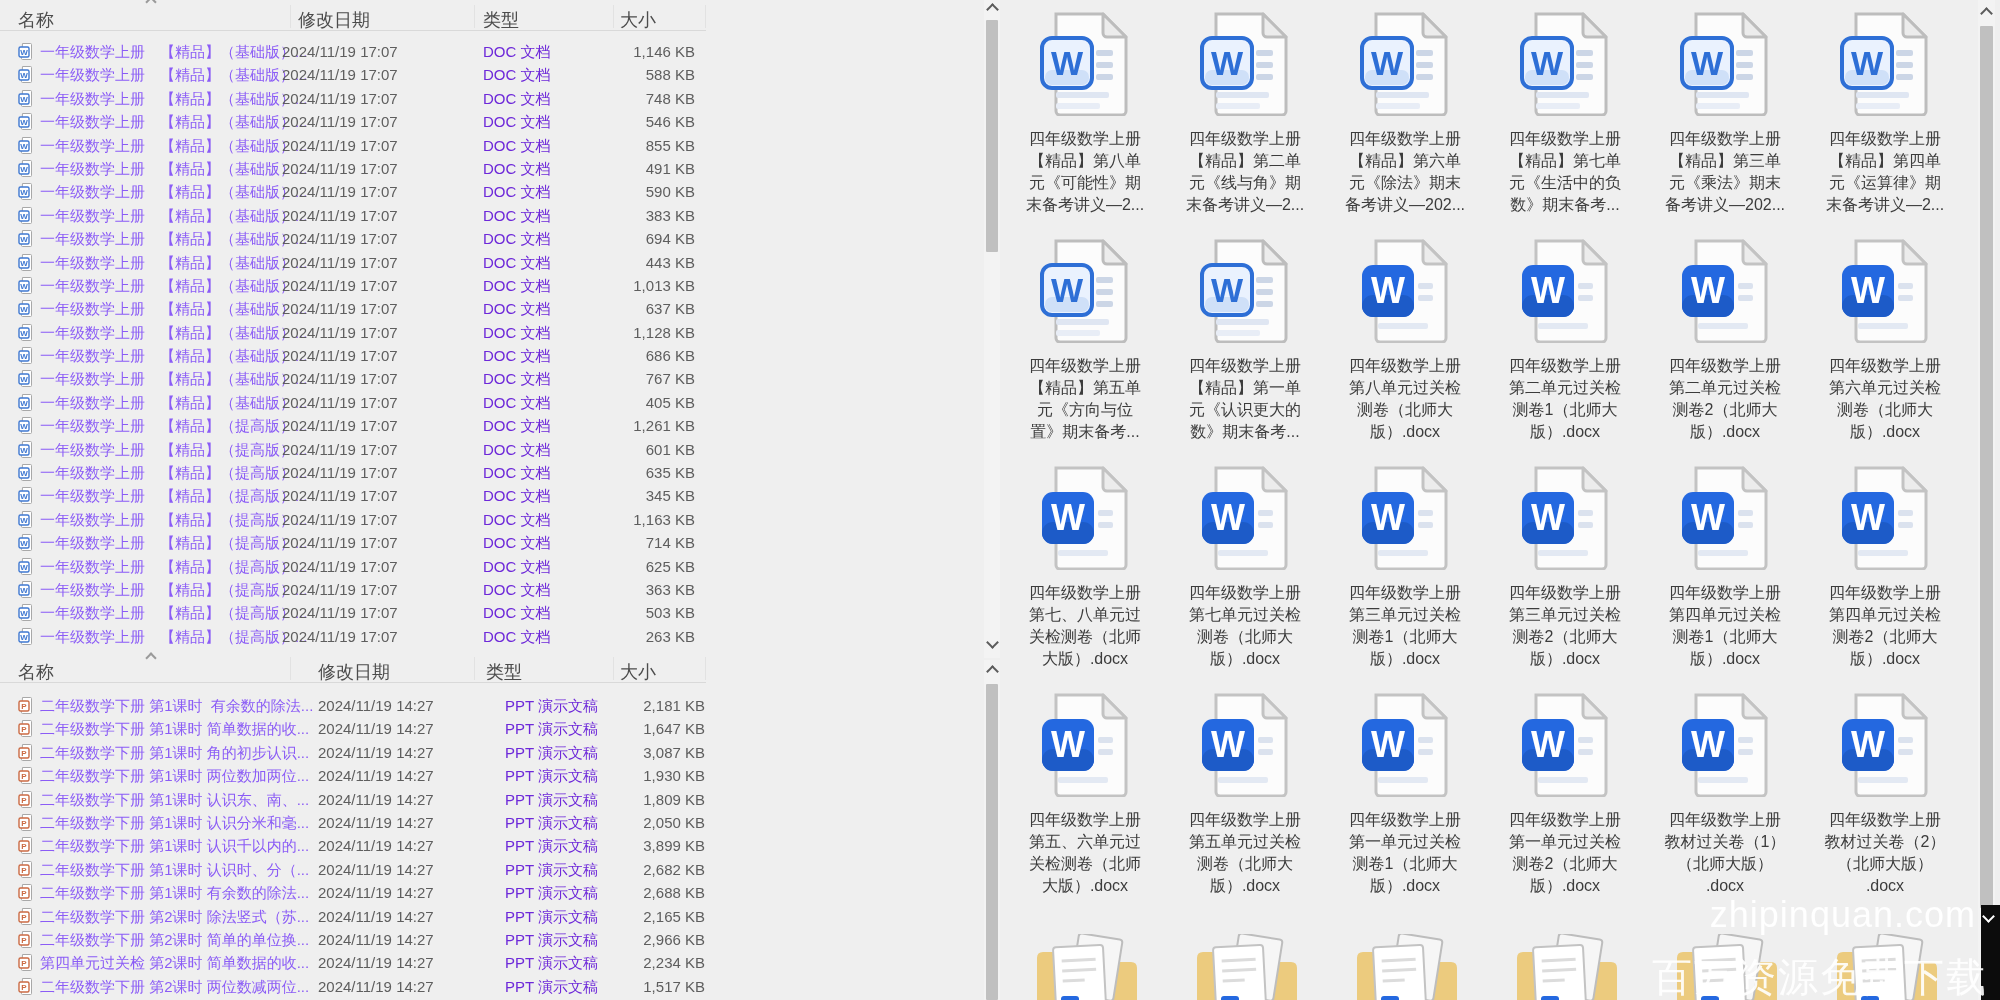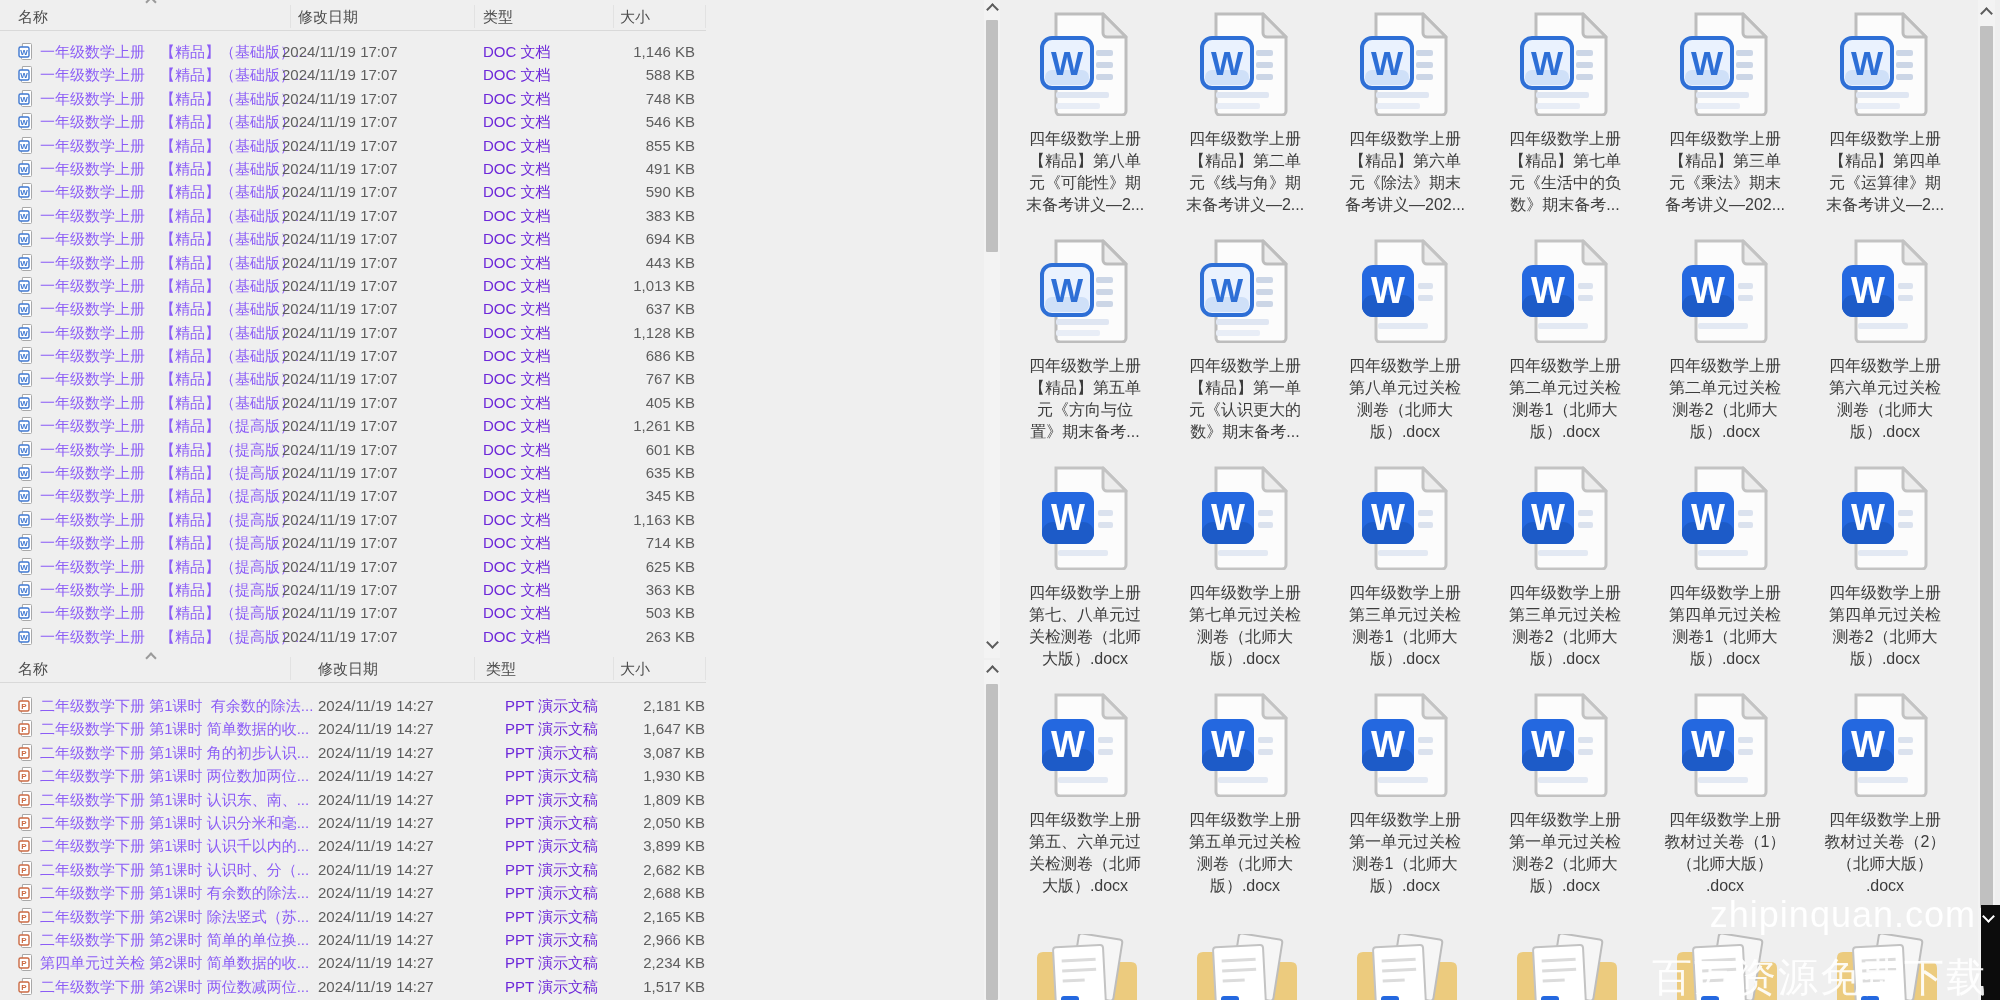--- a/index.html
+++ b/index.html
@@ -1,20 +1,20 @@
 <!DOCTYPE html>
 <html><head>
 <meta charset="utf-8">
 <style>
   html,body{margin:0;padding:0;background:#efefef;}
   #app{position:relative;width:2000px;height:1000px;overflow:hidden;background:#efefef;
        font-family:"Liberation Sans",sans-serif;}
 
   
-  .list-header{position:absolute;left:0;width:984px;height:32px;font-size:15px;color:#4c4c4c;}
+  .list-header{position:absolute;left:0;width:984px;height:32px;font-size:18px;color:#4c4c4c;}
   .lh1{top:0;}
   .lh2{top:652px;}
   .list-header .h{position:absolute;top:8px;white-space:nowrap;cursor:default;}
   .h-name{left:18px;}
   .h-date{left:298px;}
   .lh2 .h-date{left:318px;}
   .h-type{left:483px;}
   .lh2 .h-type{left:486px;}
   .h-size{left:620px;}
   .sort-caret{position:absolute;left:147px;top:2px;width:6px;height:6px;

